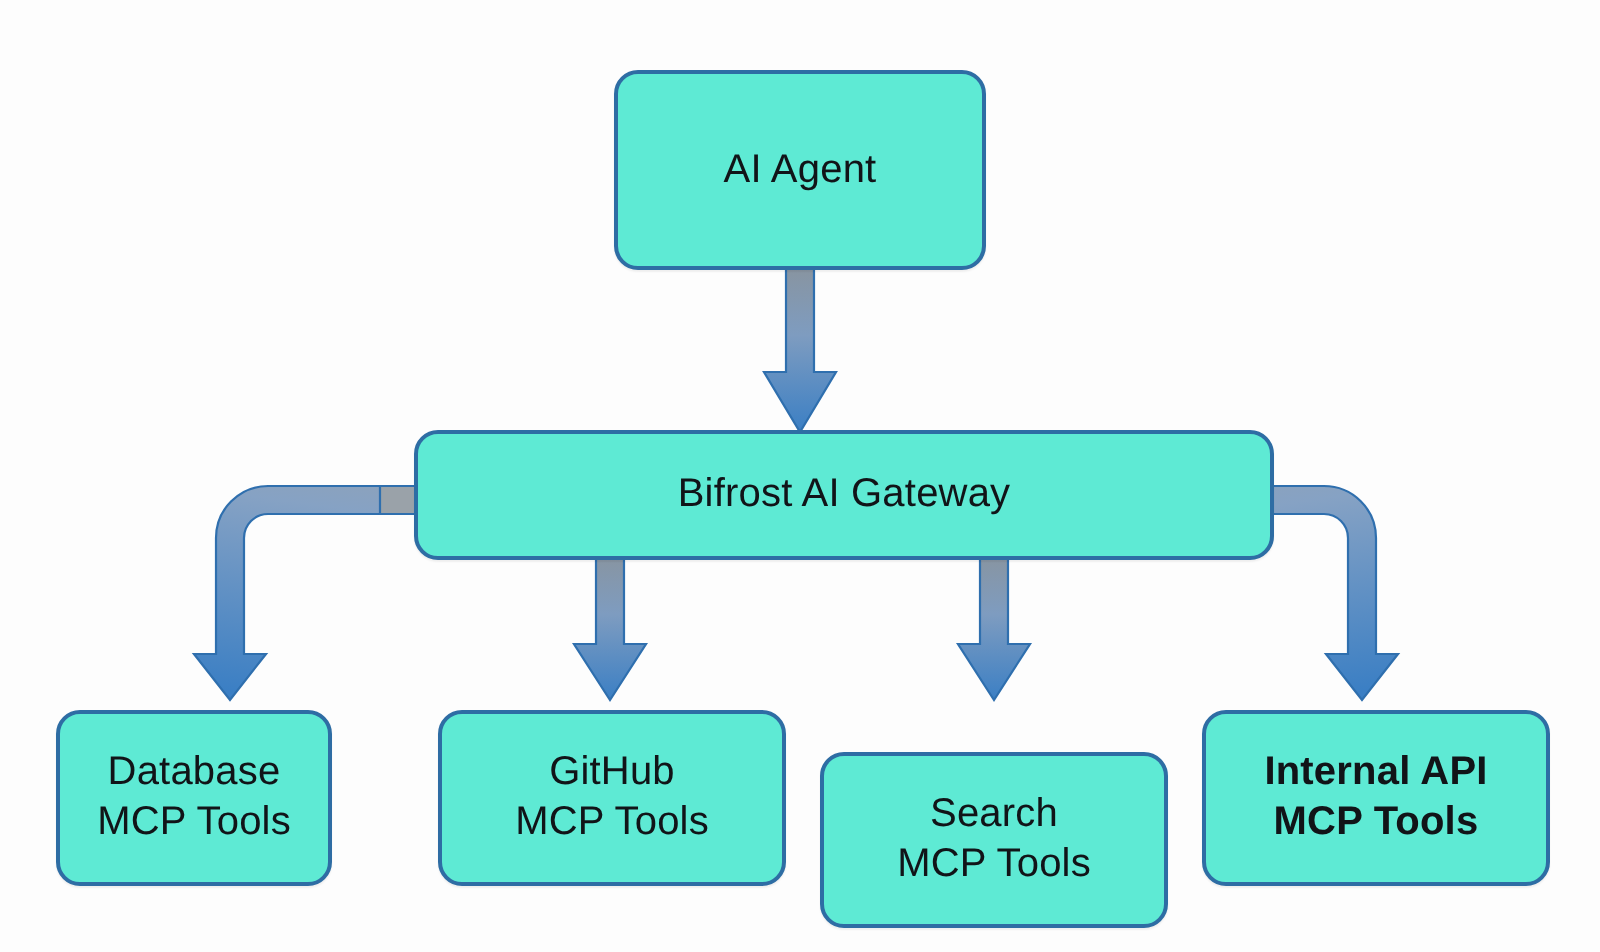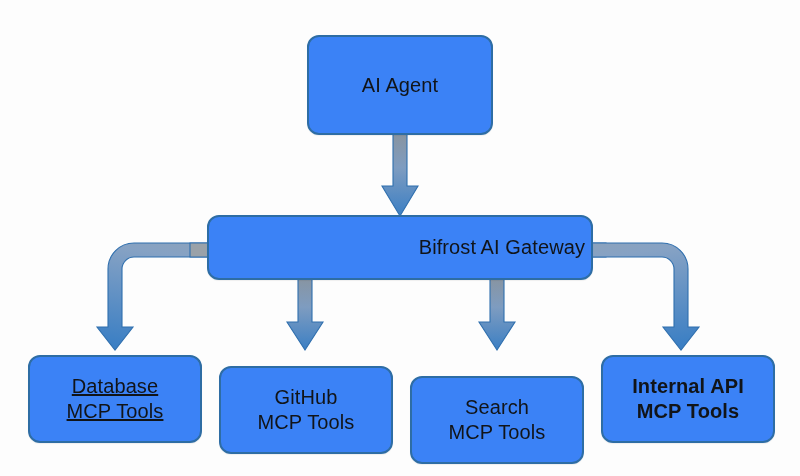--- a/index.html
+++ b/index.html
@@ -11,43 +11,43 @@
     position: relative;
     width: 800px;
     height: 476px;
     background: #fdfdfd;
     overflow: hidden;
     font-family: "Liberation Sans", sans-serif;
   }
   .node {
     position: absolute;
     box-sizing: border-box;
-    background: #3b82f6;
+    background: #5eead4;
     border: 2px solid #2e6da4;
     border-radius: 12px;
     display: flex;
     align-items: center;
     justify-content: center;
     text-align: center;
     color: #111418;
     font-size: 20px;
     line-height: 1.25;
     letter-spacing: 0.1px;
     box-shadow: 0 1px 1px rgba(0,0,0,0.06);
     z-index: 3;
   }
   .node .label {
     white-space: pre-line;
     display: block;
     padding: 0 6px;
   }
   #node-agent   { left: 307px; top: 35px;  width: 186px; height: 100px; }
-  #node-gateway { left: 207px; top: 215px; width: 386px; height: 65px; justify-content: flex-end;  }
-  #node-tool-0  { left: 28px;  top: 355px; width: 174px; height: 88px; text-decoration: underline; }
-  #node-tool-1  { left: 219px; top: 355px; width: 174px; height: 88px; margin-top: 11px; }
+  #node-gateway { left: 207px; top: 215px; width: 430px; height: 65px;  }
+  #node-tool-0  { left: 28px;  top: 355px; width: 138px; height: 88px; }
+  #node-tool-1  { left: 219px; top: 355px; width: 174px; height: 88px; }
   #node-tool-2  { left: 410px; top: 355px; width: 174px; height: 88px; margin-top: 21px; }
   #node-tool-3  { left: 601px; top: 355px; width: 174px; height: 88px; font-weight: bold; }
 
   .edge { position: absolute; z-index: 1; overflow: visible; }
   #edge-agent-gateway { left: 372px; top: 128px; width: 56px;  height: 92px;  }
   #edge-gw-tool-0     { left: 86px;  top: 236px; width: 520px; height: 118px; }
   #edge-gw-tool-1     { left: 278px; top: 272px; width: 56px;  height: 82px;  }
   #edge-gw-tool-2     { left: 470px; top: 272px; width: 56px;  height: 82px;  }
   #edge-gw-tool-3     { left: 190px; top: 236px; width: 520px; height: 118px; }
 </style>

